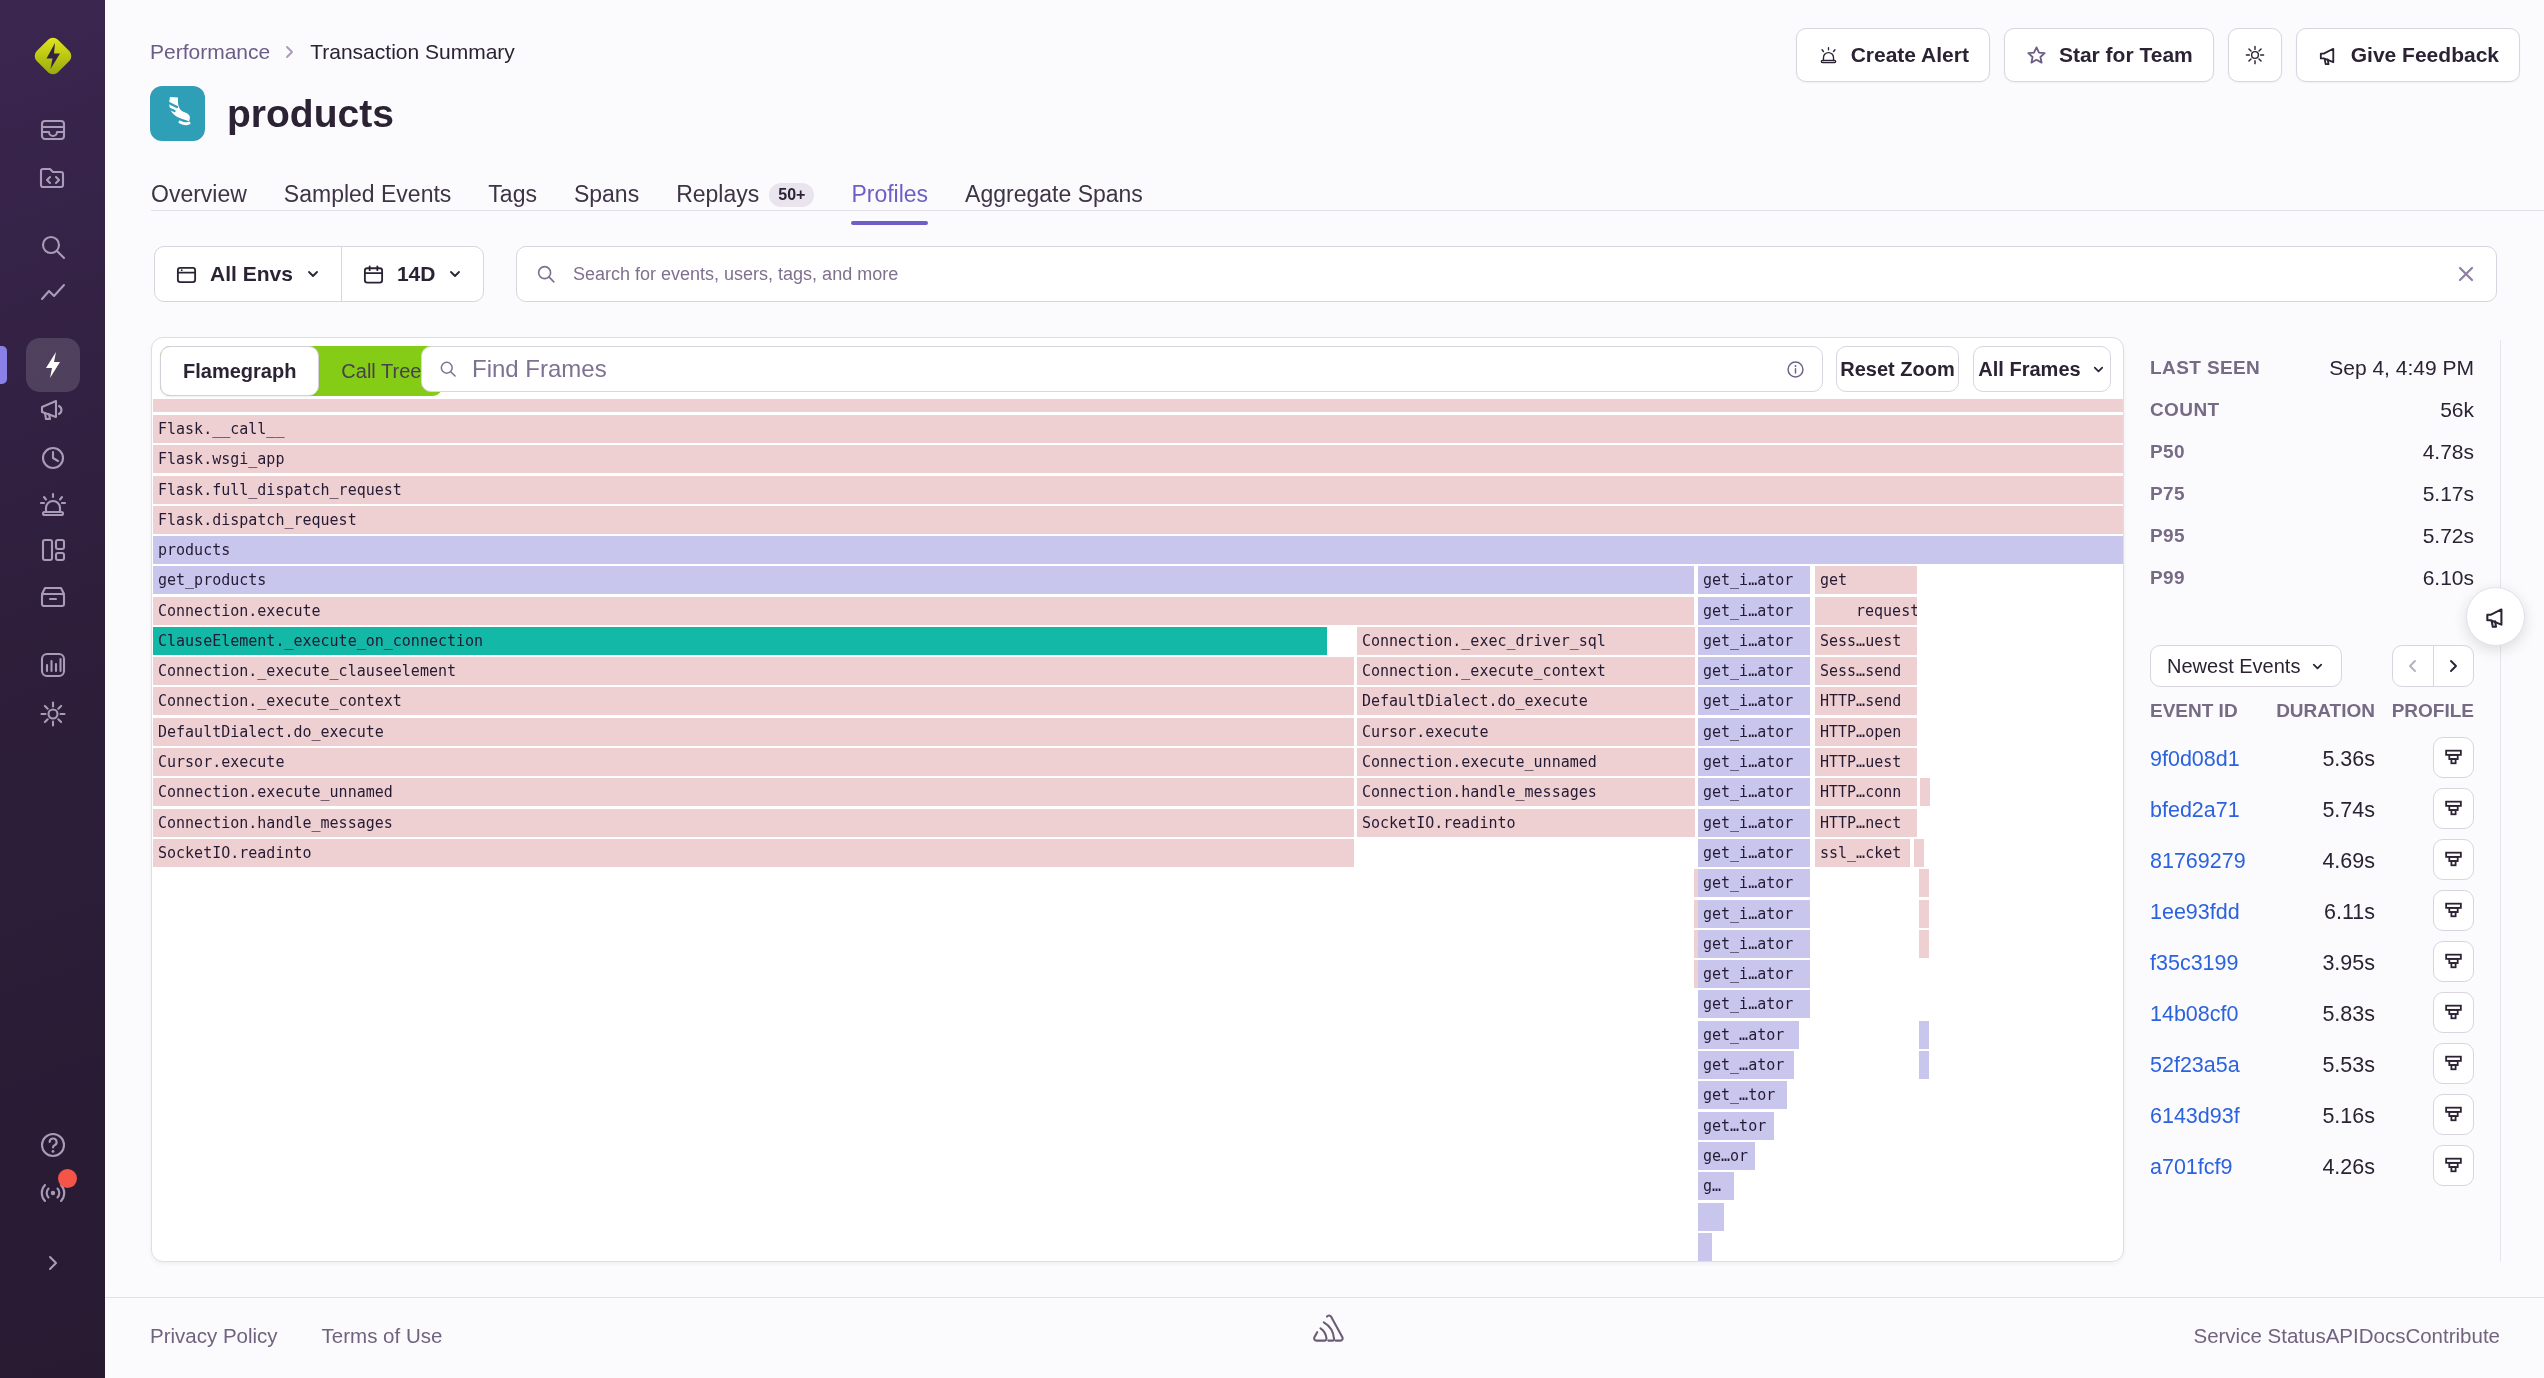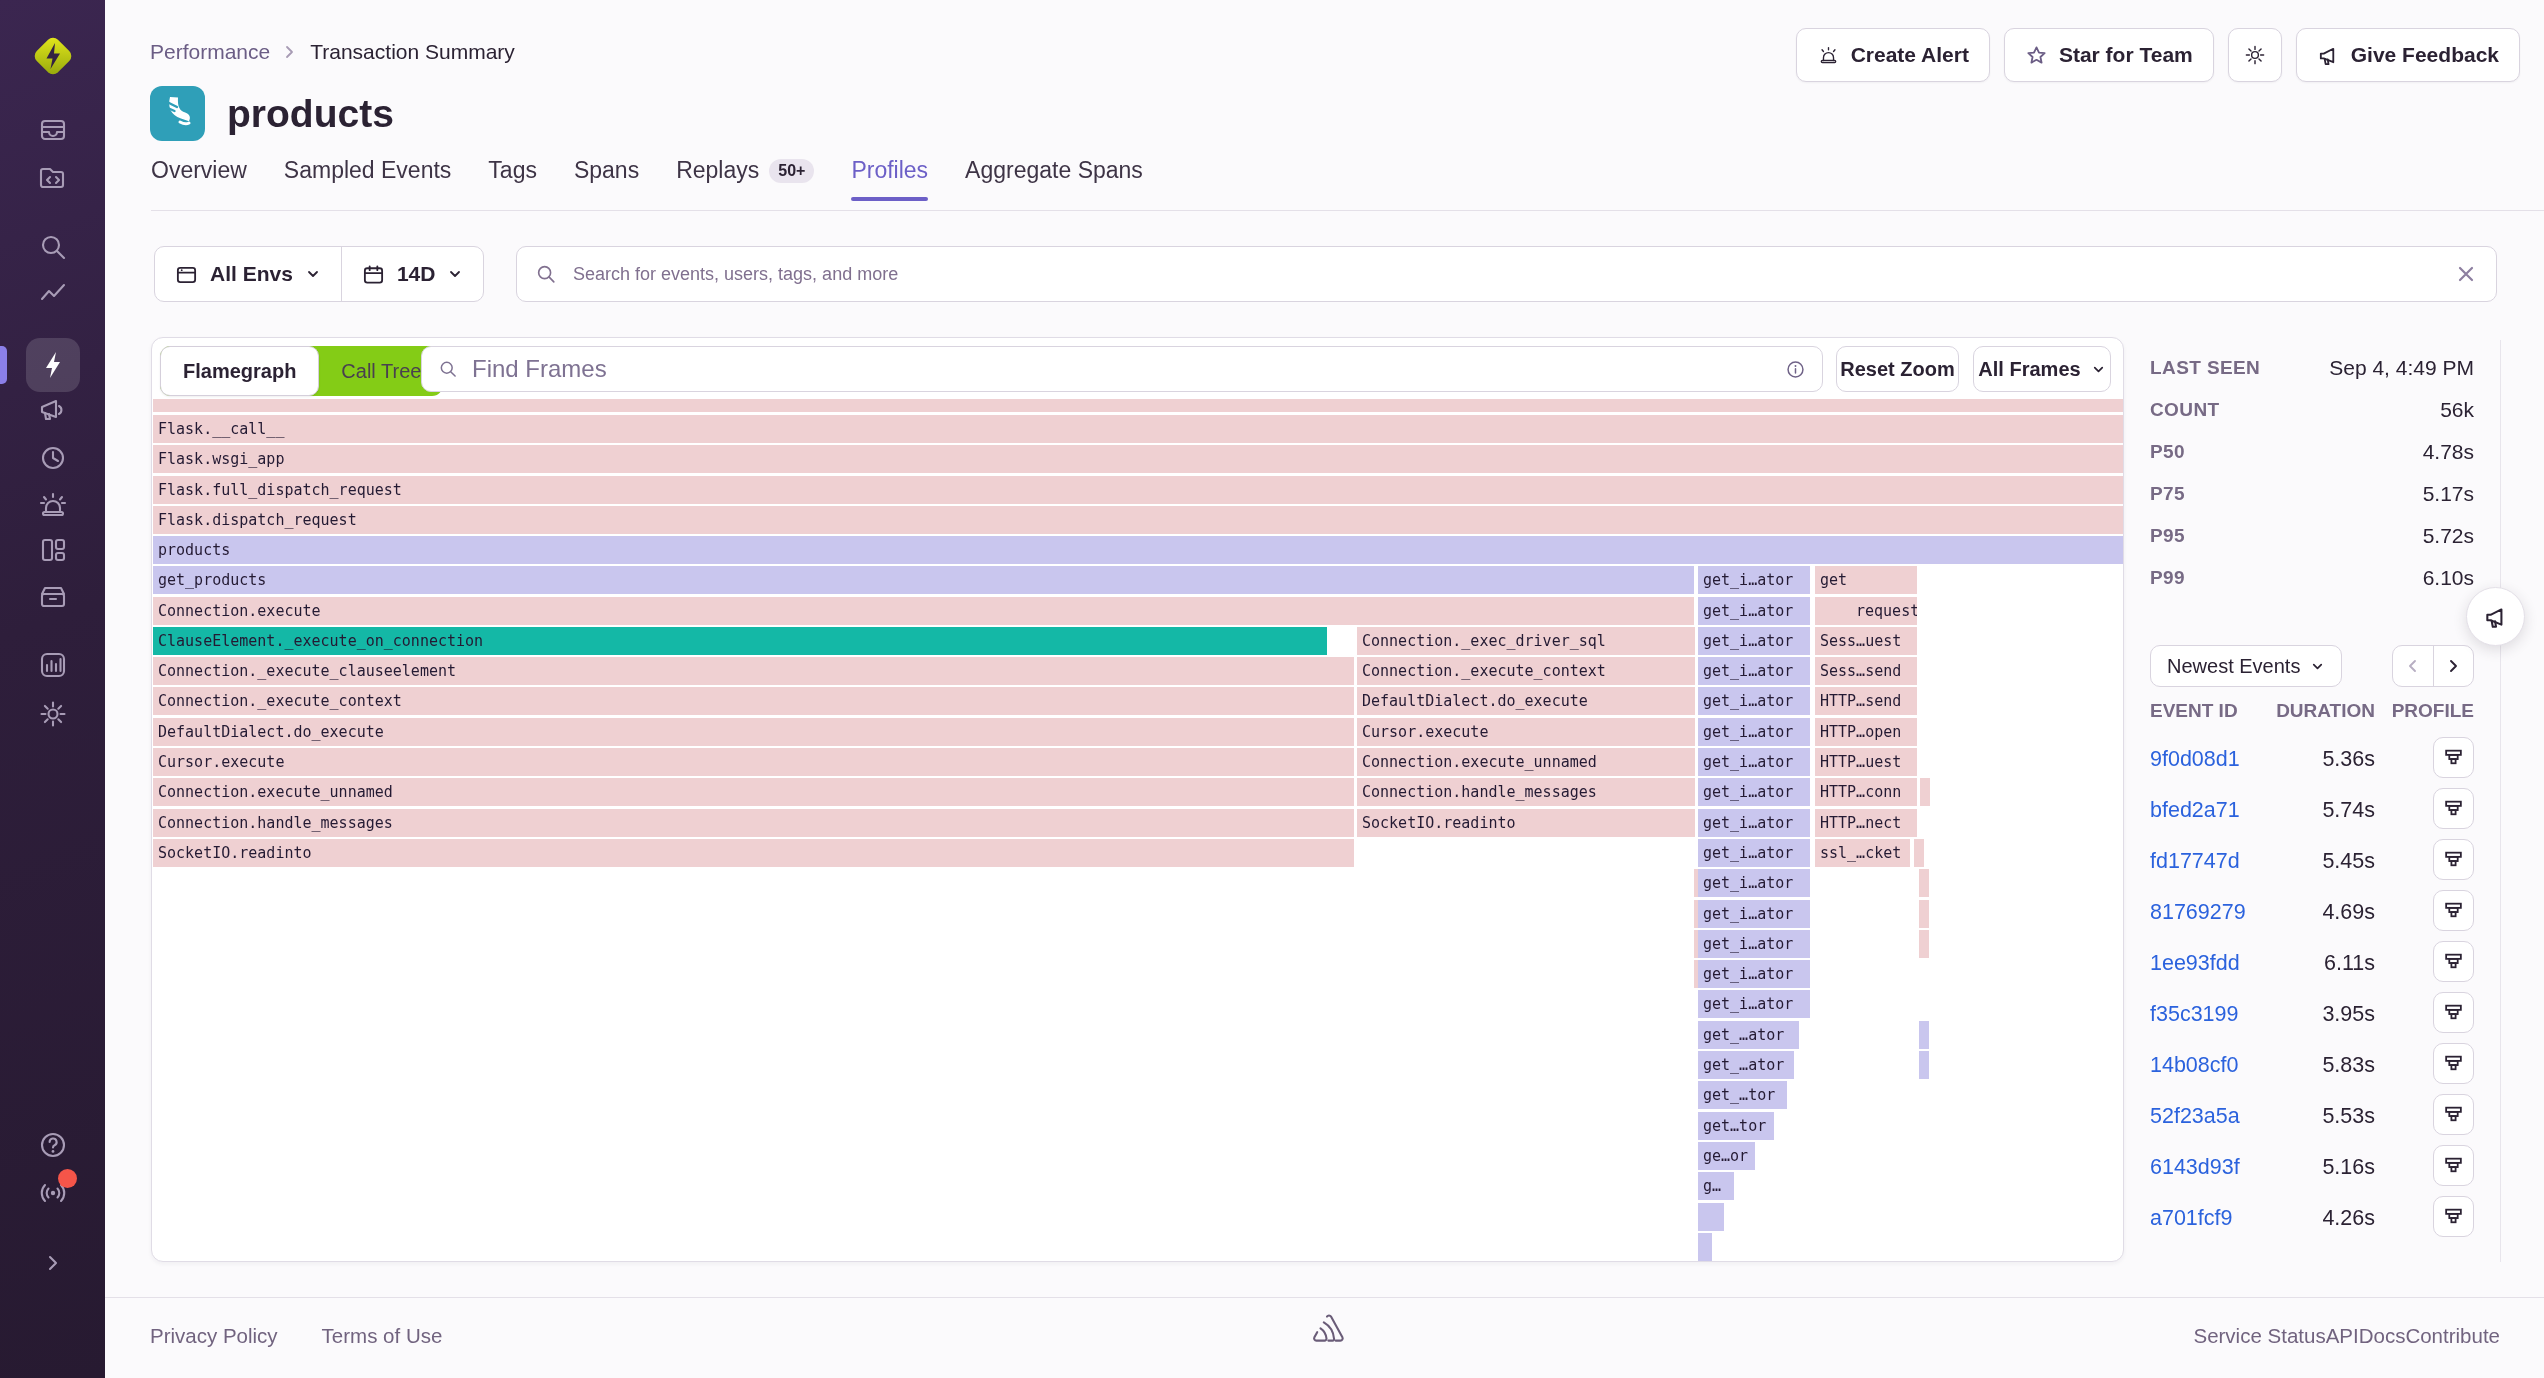--- a/index.html
+++ b/index.html
@@ -22,21 +22,21 @@
   .actions{position:absolute;right:24px;top:28px;display:flex;gap:14px;}
   .btn{height:52px;background:#fff;border:1px solid #d9d4df;border-radius:10px;display:flex;
        align-items:center;gap:11px;padding:0 20px;font-size:21px;font-weight:700;color:#2b2233;
        box-shadow:0 1px 2px rgba(43,34,51,.05);cursor:pointer;white-space:nowrap;}
   .btn.icon-only{width:52px;padding:0;justify-content:center;}
   .btn svg{stroke:#2b2233;fill:none;stroke-width:1.9;stroke-linecap:round;stroke-linejoin:round;}
   .title-row{position:absolute;left:150px;top:86px;display:flex;align-items:center;gap:22px;}
   .proj-icon{width:55px;height:55px;border-radius:12px;background:#2f9fb8;overflow:hidden;flex:none;}
   .page-title{font-size:39px;font-weight:700;color:#2b2233;}
   
-  .tabs{position:absolute;left:151px;top:157px;display:flex;gap:37px;align-items:flex-end;}
+  .tabs{position:absolute;left:151px;top:181px;display:flex;gap:37px;align-items:flex-end;}
   .tab{font-size:23px;color:#3e3446;padding-bottom:17px;cursor:pointer;display:flex;align-items:center;gap:10px;position:relative;}
   .tab.active{color:#6c5fc7;}
   .tab.active:after{content:"";position:absolute;left:0;right:0;bottom:0;height:4px;border-radius:3px;background:#6c5fc7;}
   .badge{background:#e9e4ee;border-radius:12px;font-size:16px;font-weight:700;padding:3px 9px;color:#2b2233;}
   .tabs-line{position:absolute;left:151px;right:0;top:210px;height:1px;background:#e4e0e8;}
   
   .filter-group{position:absolute;left:154px;top:246px;height:56px;background:#fff;border:1px solid #d9d4df;
                 border-radius:10px;display:flex;align-items:stretch;box-sizing:border-box;}
   .filter-seg{display:flex;align-items:center;gap:12px;padding:0 20px;font-size:21px;font-weight:700;cursor:pointer;}
   .filter-div{width:1px;background:#d9d4df;margin:0;}
@@ -483,31 +483,20 @@
         <span class="evt-dur">5.74s</span>
         <button class="prof-btn">
           <svg width="21" height="21" viewBox="0 0 20 20">
             <rect x="3" y="3.5" width="14" height="4"></rect>
             <rect x="6" y="7.5" width="8" height="4"></rect>
             <rect x="8" y="11.5" width="4" height="4"></rect>
           </svg>
         </button>
       </div>
       <div class="evt-row">
-        <a class="evt-id" href="#">fd17747d</a>
-        <span class="evt-dur">5.45s</span>
-        <button class="prof-btn">
-          <svg width="21" height="21" viewBox="0 0 20 20">
-            <rect x="3" y="3.5" width="14" height="4"></rect>
-            <rect x="6" y="7.5" width="8" height="4"></rect>
-            <rect x="8" y="11.5" width="4" height="4"></rect>
-          </svg>
-        </button>
-      </div>
-      <div class="evt-row">
         <a class="evt-id" href="#">81769279</a>
         <span class="evt-dur">4.69s</span>
         <button class="prof-btn">
           <svg width="21" height="21" viewBox="0 0 20 20">
             <rect x="3" y="3.5" width="14" height="4"></rect>
             <rect x="6" y="7.5" width="8" height="4"></rect>
             <rect x="8" y="11.5" width="4" height="4"></rect>
           </svg>
         </button>
       </div>

